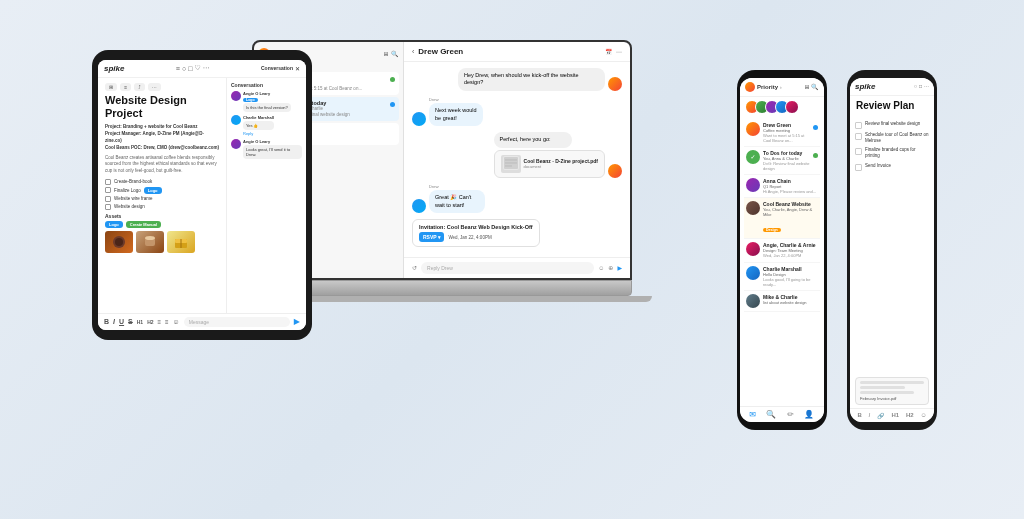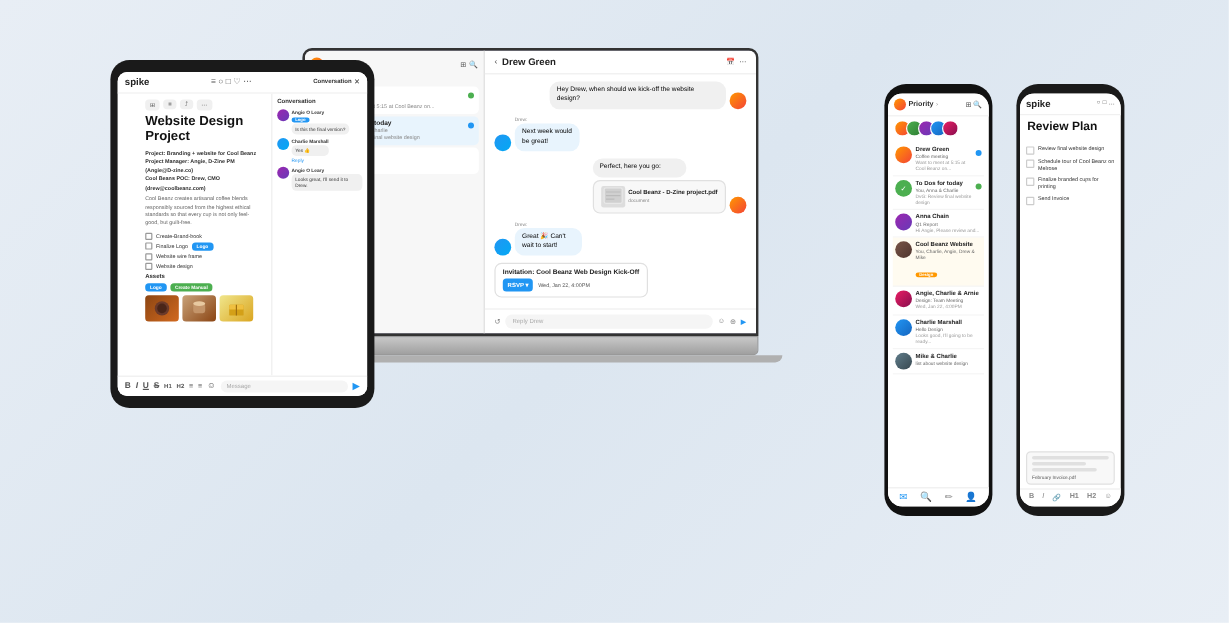--- a/index.html
+++ b/index.html
@@ -261,37 +261,37 @@
       padding: 4px 6px;
       border-bottom: 1px solid #f0f0f0;
       display: flex;
       align-items: center;
       justify-content: space-between;
     }
     .spike-logo {
       font-size: 8px;
       font-weight: 800;
       color: #222;
+      font-style: italic;
     }
     .tablet-toolbar {
       display: flex;
       gap: 2px;
       align-items: center;
     }
     .toolbar-icon {
       font-size: 7px;
       color: #555;
     }
     .tablet-content {
       flex: 1;
       padding: 5px 7px;
       overflow: hidden;
       font-size: 5.5px;
       color: #333;
-      margin-left: 16px;
     }
     .tablet-top-bar {
       display: flex;
       align-items: center;
       gap: 3px;
       margin-bottom: 3px;
     }
     .conv-badge {
       background: #f0f0f0;
       border-radius: 3px;

